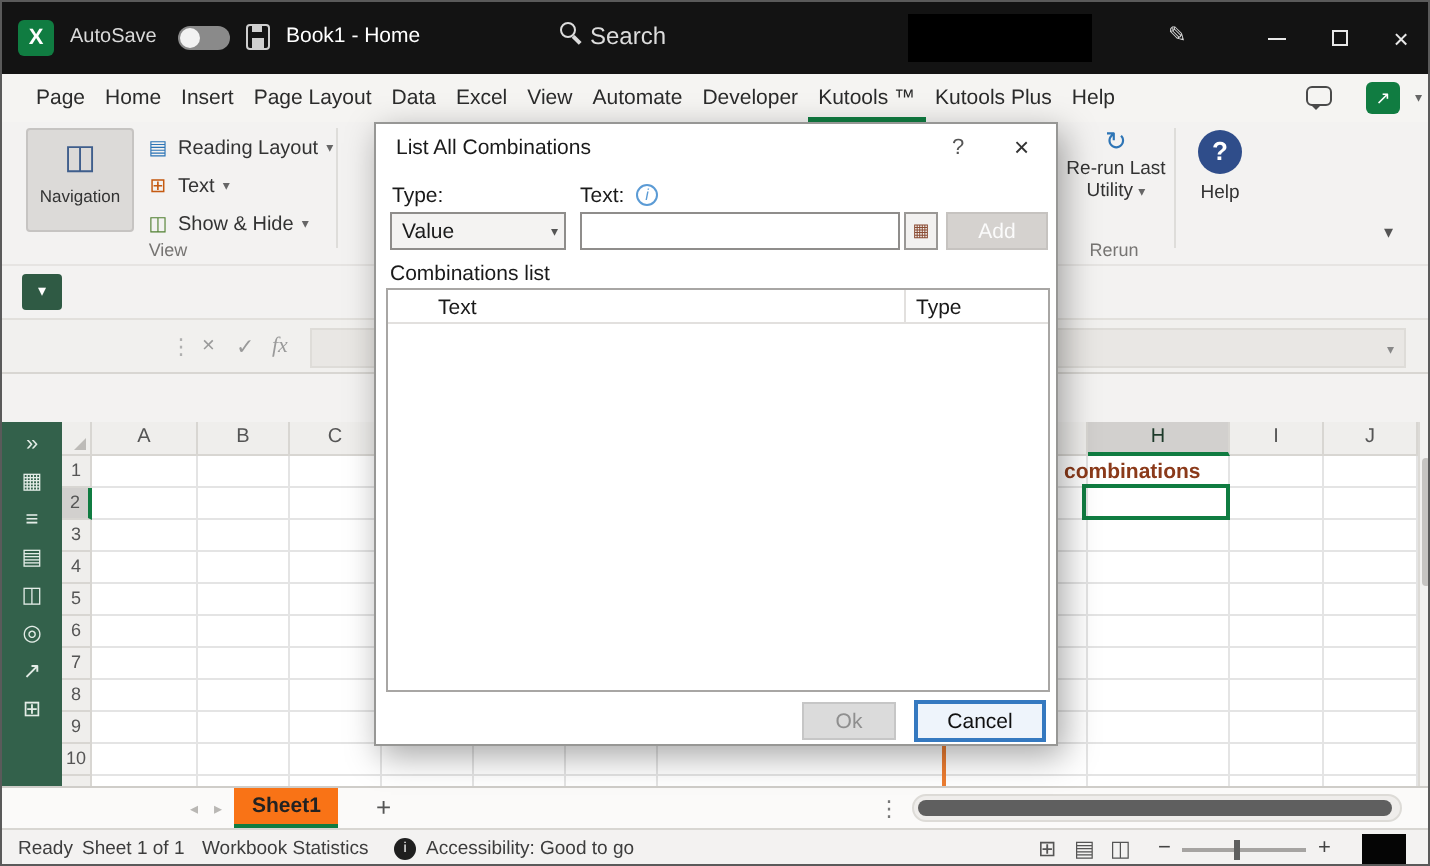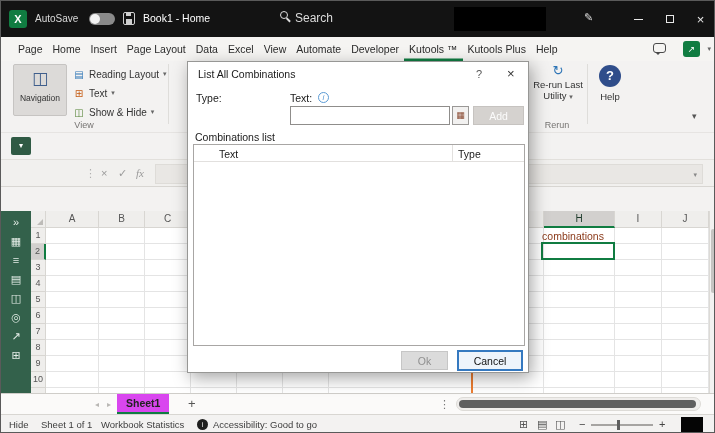--- a/index.html
+++ b/index.html
@@ -78,33 +78,33 @@
   .select-all::after{content:"";position:absolute;right:2px;bottom:2px;border-left:6px solid transparent;border-bottom:6px solid #bdbbb8}
   .colhdr{position:absolute;top:0;height:17px;background:#efeeec;border-right:1px solid #d8d6d2;border-bottom:1px solid #d8d6d2;font-size:10px;color:#555;text-align:center;line-height:16px}
   .colhdr.sel{background:#d2d0ce;border-bottom:2px solid #107c41;color:#1d3a2a}
   .rowhdr{position:absolute;left:30px;width:15px;height:16px;background:#efeeec;border-right:1px solid #d8d6d2;border-bottom:1px solid #d8d6d2;font-size:9px;color:#555;text-align:center;line-height:15px}
   .rowhdr.sel{background:#d2d0ce;border-right:2px solid #107c41}
   .rowhdr-stub{position:absolute;left:30px;top:177px;width:15px;height:5px;background:#efeeec;border-right:1px solid #d8d6d2}
   .hdr-corner{position:absolute;left:708px;top:0;width:7px;height:17px;background:#efeeec}
   .vline{position:absolute;top:17px;height:165px;width:1px;background:#e4e4e4}
   .hline{position:absolute;left:45px;width:663px;height:1px;background:#e4e4e4}
   .sel-box{position:absolute;left:540px;top:31px;width:74px;height:18px;border:2px solid #107c41;background:transparent}
-  .h1-text{position:absolute;left:531px;top:18px;width:82px;height:14px;font-size:10.5px;line-height:14px;font-weight:normal;color:#8b3a1a;text-align:center}
+  .h1-text{position:absolute;left:531px;top:18px;width:82px;height:14px;font-size:10.5px;line-height:14px;font-weight:bold;color:#8b3a1a;text-align:left}
   .orange-line{position:absolute;left:470px;top:162px;width:2px;height:20px;background:#ed7d31}
   .vscroll{position:absolute;left:708px;top:210px;width:7px;height:182px;background:#f3f2f1;border-left:1px solid #dcdad6}
   .vscroll .thumb{position:absolute;left:1px;top:18px;width:4px;height:64px;background:#c6c4c2;border-radius:2px}
 
   
   .sidebar{position:absolute;left:0;top:210px;width:30px;height:182px;background:#33614b;display:flex;flex-direction:column;align-items:center;padding-top:5px;gap:6px}
   .sbicon{color:#e3ece6;font-size:11px;line-height:13px}
 
   
   .tabbar{position:absolute;left:0;top:392px;width:715px;height:21px;background:#fbfaf9;border-top:1px solid #cfcdc9}
   .tab-arrow{position:absolute;top:6px;font-size:8px;color:#b9b7b4}
-  .sheet-tab{position:absolute;left:116px;top:0;height:20px;padding:0 9px;font-size:10.5px;font-weight:bold;color:#222;line-height:19px;border-bottom:2px solid #107c41;background:#d946ef}
+  .sheet-tab{position:absolute;left:116px;top:0;height:20px;padding:0 9px;font-size:10.5px;font-weight:bold;color:#222;line-height:19px;border-bottom:2px solid #107c41;background:#f97316}
   .add-sheet{position:absolute;left:187px;top:2px;font-size:13px;color:#555}
   .tab-dots{position:absolute;left:438px;top:4px;font-size:11px;color:#777}
   .hscroll{position:absolute;left:455px;top:3px;width:245px;height:14px;background:#efedeb;border:1px solid #dddbd7;border-radius:7px}
   .hscroll .thumb{position:absolute;left:2px;top:2px;width:237px;height:8px;background:#5f5f5f;border-radius:4px}
 
   
   .statusbar{position:absolute;left:0;top:413px;width:715px;height:20px;background:#f3f2f1;border-top:1px solid #d8d6d2;font-size:9.5px;color:#3d3d3d}
   .sb-item{position:absolute;top:4px}
   .acc-circle{position:absolute;left:196px;top:4px;width:11px;height:11px;border-radius:50%;background:#1f1f1f;color:#fff;font-size:7px;text-align:center;line-height:11px}
   .view-ic{position:absolute;top:3px;font-size:11px;color:#555}
@@ -310,21 +310,21 @@
     <span class="tab-arrow" style="left:106px">▸</span>
     <span class="sheet-tab">Sheet1</span>
     <span class="add-sheet">+</span>
     <span class="tab-dots">⋮</span>
     <div class="hscroll">
         <div class="thumb"></div>
       </div>
   </div>
 
   <div class="statusbar">
-    <span class="sb-item" style="left:8px">Hide</span>
+    <span class="sb-item" style="left:8px">Ready</span>
     <span class="sb-item" style="left:40px">Sheet 1 of 1</span>
     <span class="sb-item" style="left:100px">Workbook Statistics</span>
     <span class="acc-circle">i</span>
     <span class="sb-item" style="left:212px">Accessibility: Good to go</span>
     <span class="view-ic" style="left:518px">⊞</span>
     <span class="view-ic" style="left:536px">▤</span>
     <span class="view-ic" style="left:554px">◫</span>
     <span class="zoom-sign" style="left:578px">−</span>
     <div class="zoom-track"></div>
     <div class="zoom-thumb"></div>
@@ -334,20 +334,24 @@
 
   <div class="dialog">
     <span class="dlg-title">List All Combinations</span>
     <span class="dlg-help">?</span>
     <span class="dlg-close">×</span>
 
     <span class="d-lbl" style="left:8px;top:30px">Type:</span>
     <span class="d-lbl" style="left:102px;top:30px">Text:</span>
     <span class="info-icon">i</span>
 
+    <div class="combo">
+      <span class="val">Value</span>
+      <span class="arr">▾</span>
+    </div>
     <input class="text-input" type="text" value="" style="">
     <div class="range-btn"><span>▦</span></div>
     <button class="add-btn">Add</button>
 
     <span class="d-lbl" style="left:7px;top:69px">Combinations list</span>
     <div class="listbox">
       <div class="list-header">
         <span class="lh-text">Text</span>
         <span class="lh-div"></span>
         <span class="lh-type">Type</span>

